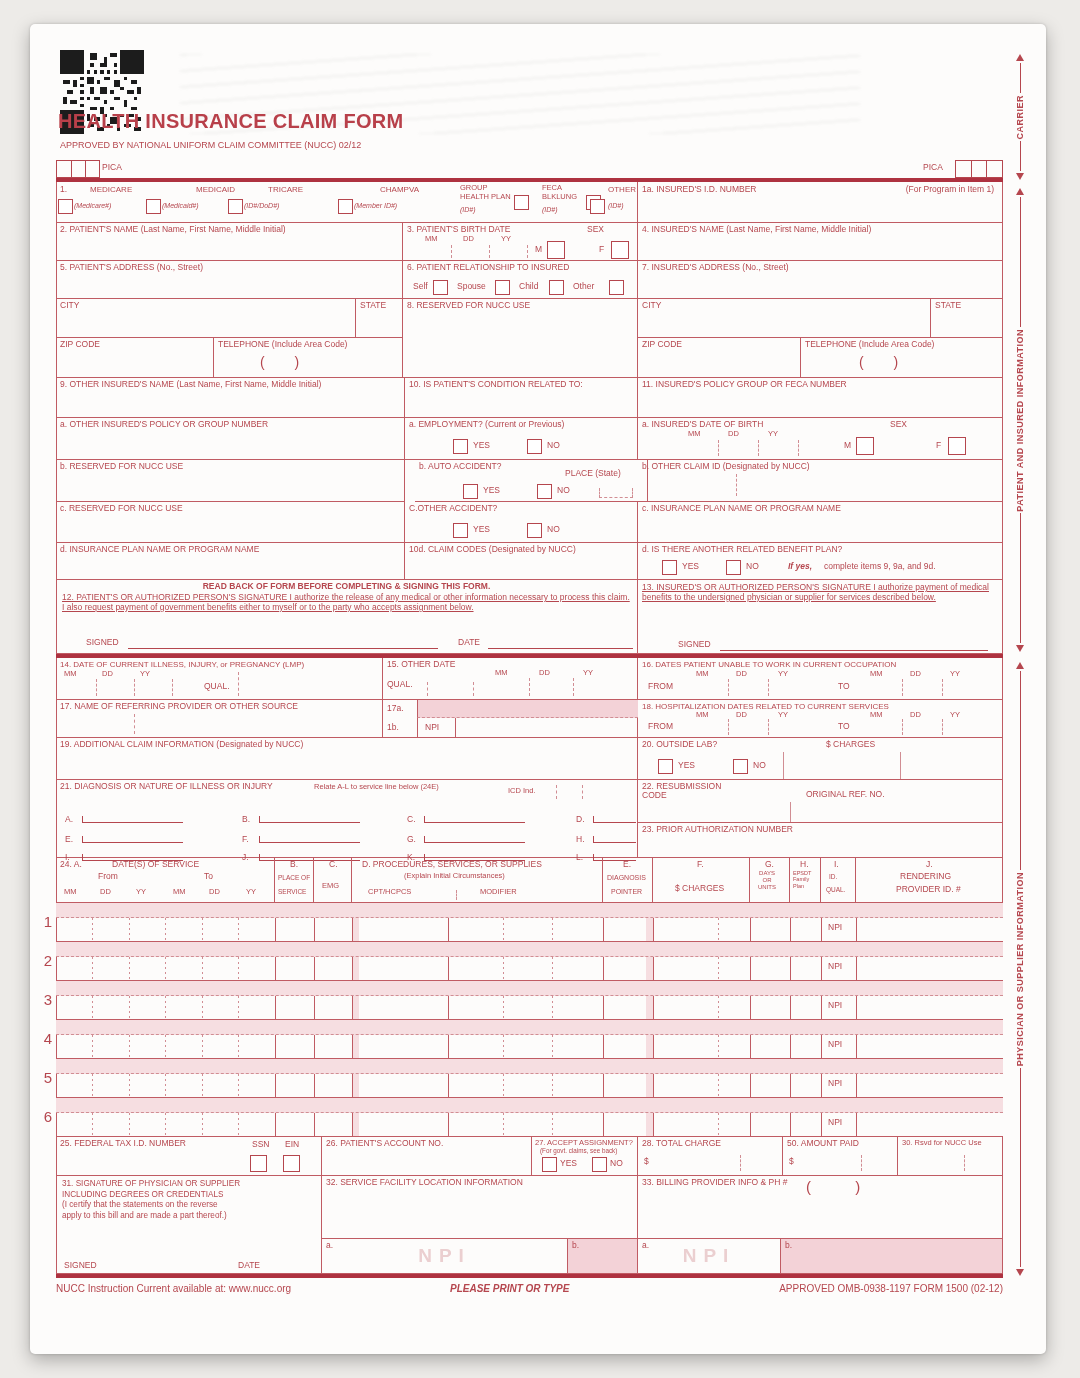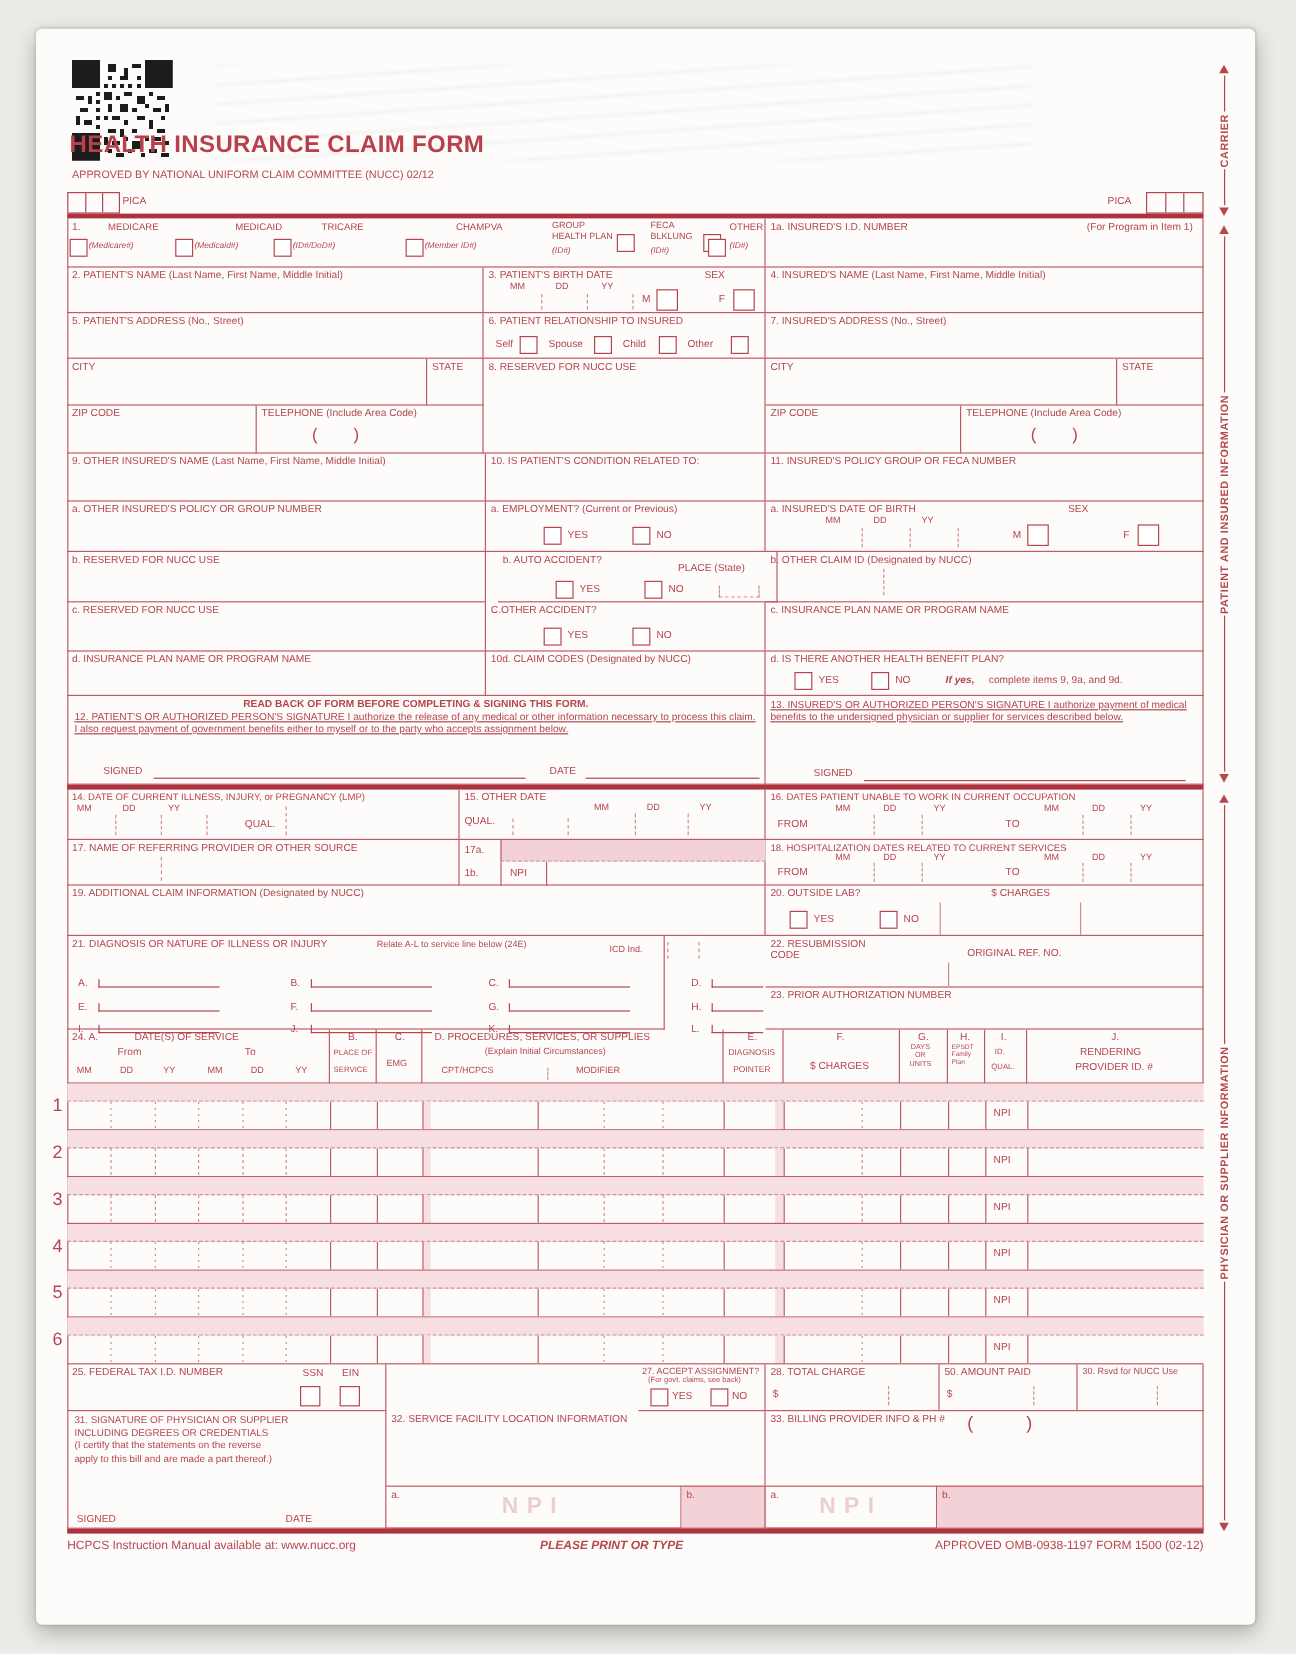--- a/index.html
+++ b/index.html
@@ -335,21 +335,21 @@
     <span class="t" style="left:4px;top:2px">c. INSURANCE PLAN NAME OR PROGRAM NAME</span>
   </div>
 
   <div class="bx" style="left:26px;top:519px;width:349px;height:37px">
     <span class="t" style="left:4px;top:2px">d. INSURANCE PLAN NAME OR PROGRAM NAME</span>
   </div>
   <div class="bx" style="left:375px;top:519px;width:233px;height:37px">
     <span class="t" style="left:4px;top:2px">10d. CLAIM CODES (Designated by NUCC)</span>
   </div>
   <div class="bx" style="left:608px;top:519px;width:365px;height:37px">
-    <span class="t" style="left:4px;top:2px">d. IS THERE ANOTHER HEALTH BENEFIT PLAN?</span>
+    <span class="t" style="left:4px;top:2px">d. IS THERE ANOTHER RELATED BENEFIT PLAN?</span>
     <span class="cb" style="left:24px;top:17px"></span>
     <span class="t" style="left:44px;top:19px">YES</span>
     <span class="cb" style="left:88px;top:17px"></span>
     <span class="t" style="left:108px;top:19px">NO</span>
     <span class="t b it" style="left:150px;top:19px">If yes,</span>
     <span class="t" style="left:186px;top:19px">complete items 9, 9a, and 9d.</span>
   </div>
 
   <div class="bx" style="left:26px;top:556px;width:582px;height:74px">
     <div class="t b" style="left:0;right:0;top:2px;text-align:center">READ BACK OF FORM BEFORE COMPLETING &amp; SIGNING THIS FORM.</div>
@@ -440,21 +440,21 @@
     <span class="t" style="left:4px;top:2px">20. OUTSIDE LAB?</span>
     <span class="t" style="left:188px;top:2px">$ CHARGES</span>
     <span class="cb" style="left:20px;top:21px"></span>
     <span class="t" style="left:40px;top:23px">YES</span>
     <span class="cb" style="left:95px;top:21px"></span>
     <span class="t" style="left:115px;top:23px">NO</span>
     <i class="tick" style="left:145px;top:14px;height:27px"></i>
     <i class="tick" style="left:262px;top:14px;height:27px"></i>
   </div>
 
-  <div class="bx" style="left:26px;top:756px;width:498px;height:78px">
+  <div class="bx" style="left:26px;top:756px;width:582px;height:78px">
     <span class="t" style="left:4px;top:2px">21. DIAGNOSIS OR NATURE OF ILLNESS OR INJURY</span>
     <span class="t s75" style="left:258px;top:3px">Relate A-L to service line below (24E)</span>
     <span class="t s75" style="left:452px;top:7px">ICD Ind.</span>
     <i class="vt" style="left:500px;top:5px;height:14px"></i>
       <i class="vt" style="left:526px;top:5px;height:14px"></i>
     <span class="t" style="left:9px;top:35px">A.</span>
       <i class="dl" style="left:26px;top:36px;width:100px"></i>
     <span class="t" style="left:186px;top:35px">B.</span>
       <i class="dl" style="left:203px;top:36px;width:100px"></i>
     <span class="t" style="left:351px;top:35px">C.</span>
@@ -591,20 +591,23 @@
       </div>
   </div>
 
   <div class="bx" style="left:26px;top:1113px;width:266px;height:39px">
     <span class="t" style="left:4px;top:2px">25. FEDERAL TAX I.D. NUMBER</span>
     <span class="t" style="left:196px;top:3px">SSN</span>
     <span class="t" style="left:229px;top:3px">EIN</span>
     <span class="cb md" style="left:194px;top:18px"></span>
     <span class="cb md" style="left:227px;top:18px"></span>
   </div>
+  <div class="bx" style="left:292px;top:1113px;width:210px;height:39px">
+    <span class="t" style="left:4px;top:2px">26. PATIENT'S ACCOUNT NO.</span>
+  </div>
   <div class="bx" style="left:502px;top:1113px;width:106px;height:39px">
     <span class="t s75" style="left:3px;top:2px">27. ACCEPT ASSIGNMENT?</span>
     <span class="t" style="left:8px;top:10px;font-size:6.3px">(For govt. claims, see back)</span>
     <span class="cb" style="left:10px;top:20px"></span>
     <span class="t" style="left:28px;top:22px">YES</span>
     <span class="cb" style="left:60px;top:20px"></span>
     <span class="t" style="left:78px;top:22px">NO</span>
   </div>
   <div class="bx" style="left:608px;top:1113px;width:145px;height:39px">
     <span class="t" style="left:4px;top:2px">28. TOTAL CHARGE</span>
@@ -646,21 +649,21 @@
   <div class="bx bt" style="left:608px;top:1214px;width:143px;height:36px">
     <span class="t" style="left:4px;top:2px">a.</span>
     <span class="wm" style="left:0;right:0;top:6px;text-align:center">NPI</span>
   </div>
   <div class="bx bt pinkbg" style="left:751px;top:1214px;width:222px;height:36px">
     <span class="t" style="left:4px;top:2px">b.</span>
   </div>
 
   <div class="bar" style="left:26px;top:1250px;width:947px"></div>
 
-  <span class="t s10" style="left:26px;top:1259px">HCPCS Instruction Manual available at: www.nucc.org</span>
+  <span class="t s10" style="left:26px;top:1259px">NUCC Instruction Current available at: www.nucc.org</span>
   <span class="t s10 b it" style="left:420px;top:1259px">PLEASE PRINT OR TYPE</span>
   <div class="t s10" style="left:640px;top:1259px;width:333px;text-align:right">APPROVED OMB-0938-1197 FORM 1500 (02-12)</div>
 
   <div class="vstrip" style="top:30px;height:126px">
     <i class="arr up"></i>
     <i class="vline"></i>
     <span class="vtext">CARRIER</span>
     <i class="vline"></i>
     <i class="arr down"></i>
   </div>

